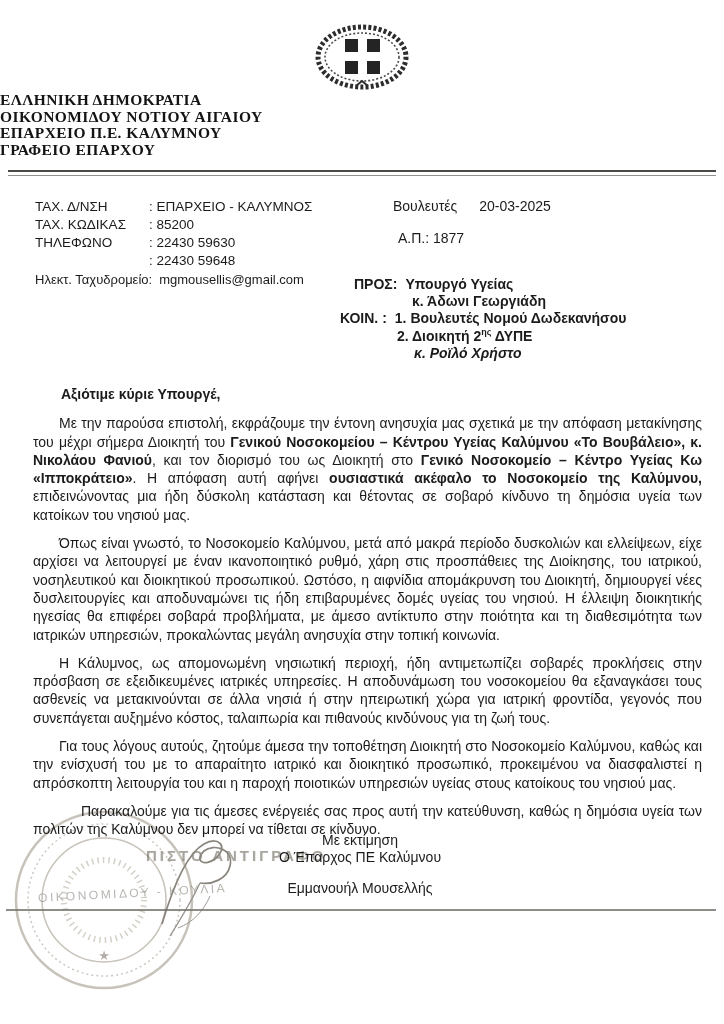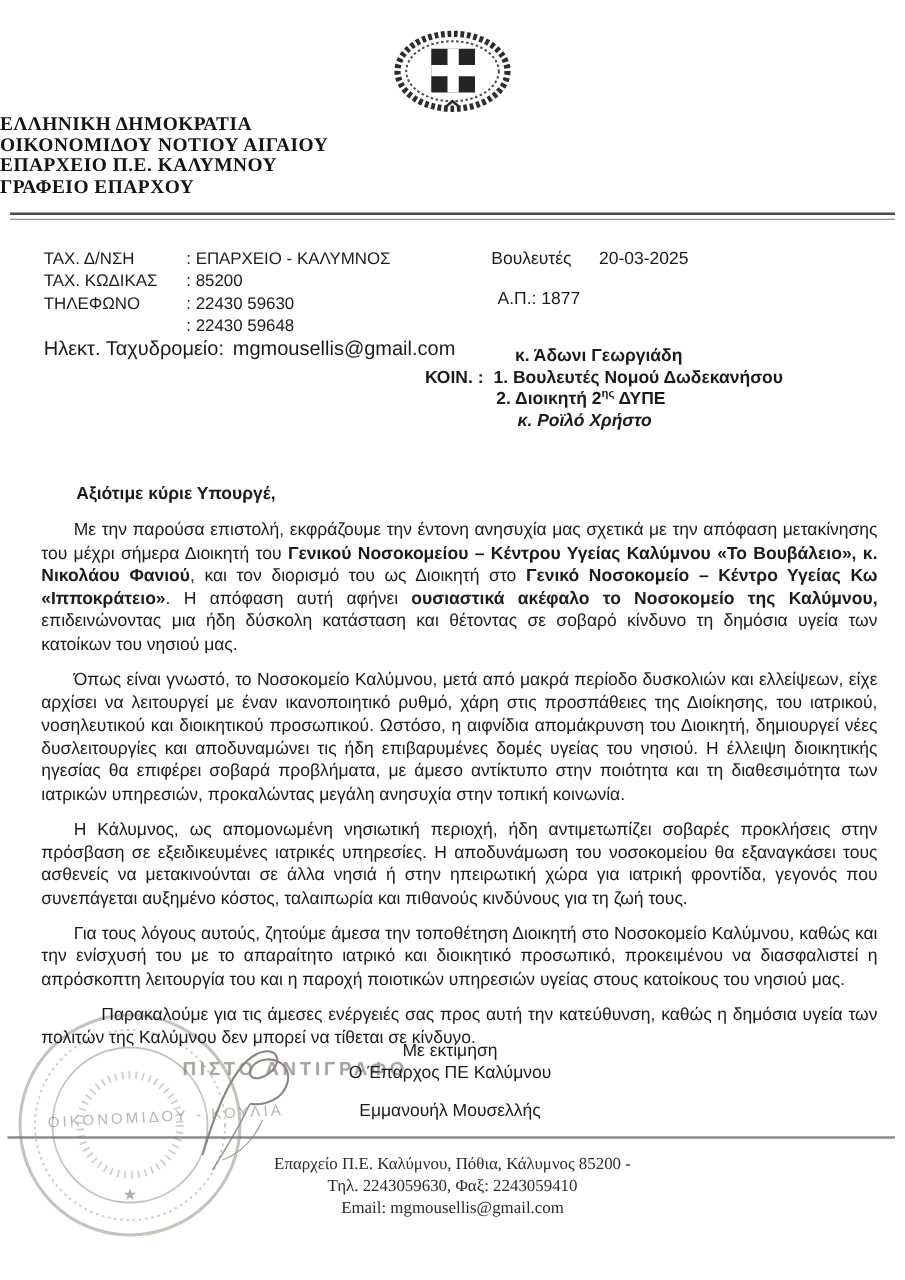--- a/index.html
+++ b/index.html
@@ -30,21 +30,21 @@
     border-top:2px solid #4a4a48;border-bottom:1px solid #90908c;z-index:2;
   }
   .rule-bottom{
     position:absolute;top:909px;left:6px;right:8px;height:2px;
     background:#73716a;opacity:.8;z-index:2;
   }
   
   .contact{position:absolute;top:198px;left:35px;width:320px;font-size:13.5px;line-height:18px;z-index:2;}
   .contact-row{display:flex;}
   .contact-label{width:114px;flex:none;}
-  .contact-row.small{font-size:16px;margin-top:1px;text-align:center;}
+  .contact-row.small{font-size:13px;margin-top:1px;text-align:center;}
   .contact-row.small .contact-label{width:auto;margin-right:7px;}
   .right-meta{position:absolute;top:198px;left:393px;font-size:14px;z-index:2;}
   .date-line .gap{margin-left:22px;}
   .protocol{margin-top:16px;padding-left:5px;}
   
   .recipients{position:absolute;top:276px;left:340px;font-size:14px;line-height:17.2px;font-weight:bold;z-index:2;}
   .recipients .r1{padding-left:14px;}
   .recipients .r2{padding-left:72px;}
   .recipients .r3{padding-left:0;}
   .recipients .r4{padding-left:57px;}
@@ -148,20 +148,23 @@
   </div>
 
   <div class="right-meta">
     <div class="date-line">
       <span>Βουλευτές</span><span class="gap">20-03-2025</span>
     </div>
     <div class="protocol">Α.Π.: 1877</div>
   </div>
 
   <div class="recipients">
+    <div class="r1">
+      <span class="lbl">ΠΡΟΣ:</span><span>Υπουργό Υγείας</span>
+    </div>
     <div class="r2">κ. Άδωνι Γεωργιάδη</div>
     <div class="r3">
       <span class="lbl">ΚΟΙΝ. :</span><span>1. Βουλευτές Νομού Δωδεκανήσου</span>
     </div>
     <div class="r4">
       <span>2. Διοικητή 2</span><sup>ης</sup><span> ΔΥΠΕ</span>
     </div>
     <div class="r5">κ. Ροϊλό Χρήστο</div>
   </div>
 
@@ -175,19 +178,14 @@
   </div>
 
   <div class="signature">
     <div>Με εκτίμηση</div>
     <div>Ο Έπαρχος ΠΕ Καλύμνου</div>
     <div class="name">Εμμανουήλ Μουσελλής</div>
   </div>
 
   <div class="rule-bottom"></div>
 
-  <div class="page-footer">
-    <div>Επαρχείο Π.Ε. Καλύμνου, Πόθια, Κάλυμνος 85200 -</div>
-    <div>Τηλ. 2243059630, Φαξ: 2243059410</div>
-    <div>Email: mgmousellis@gmail.com</div>
-  </div>
 
 </div>
 
 </body></html>

